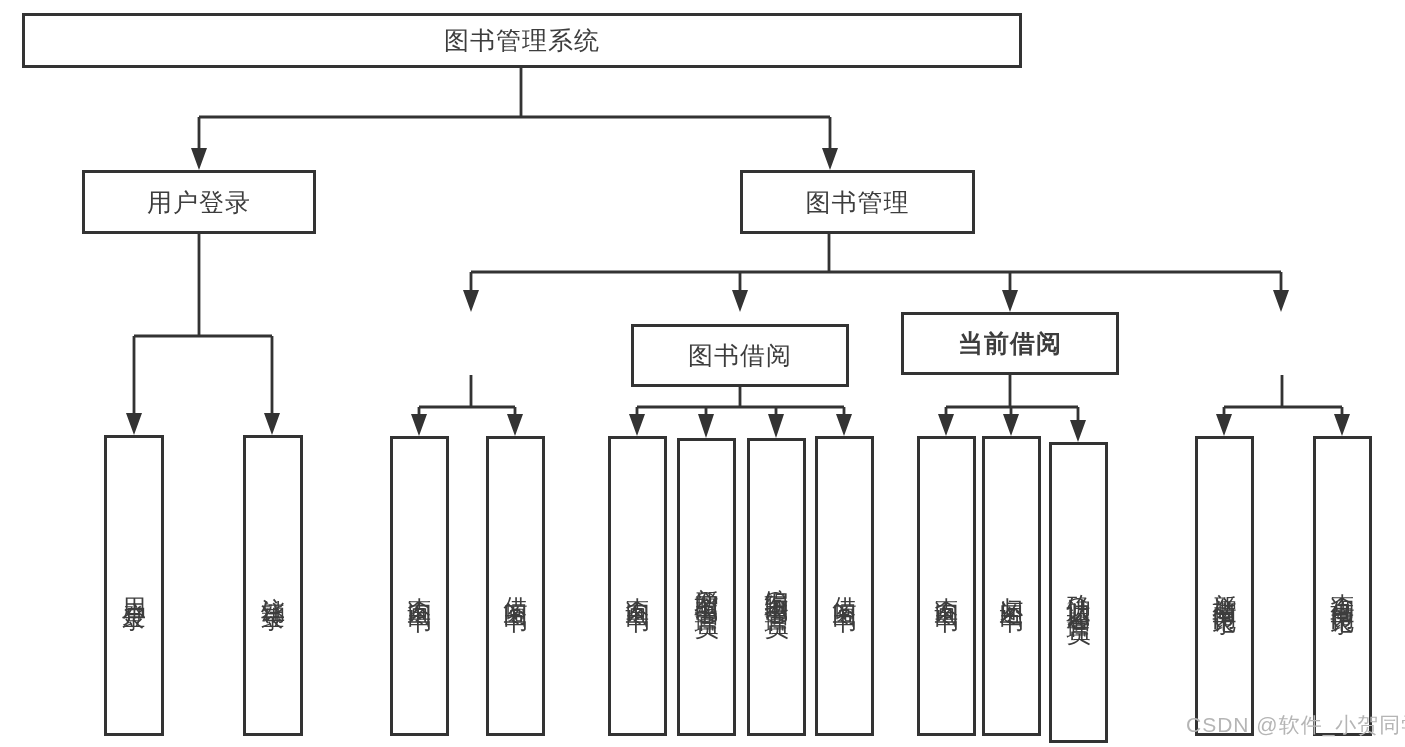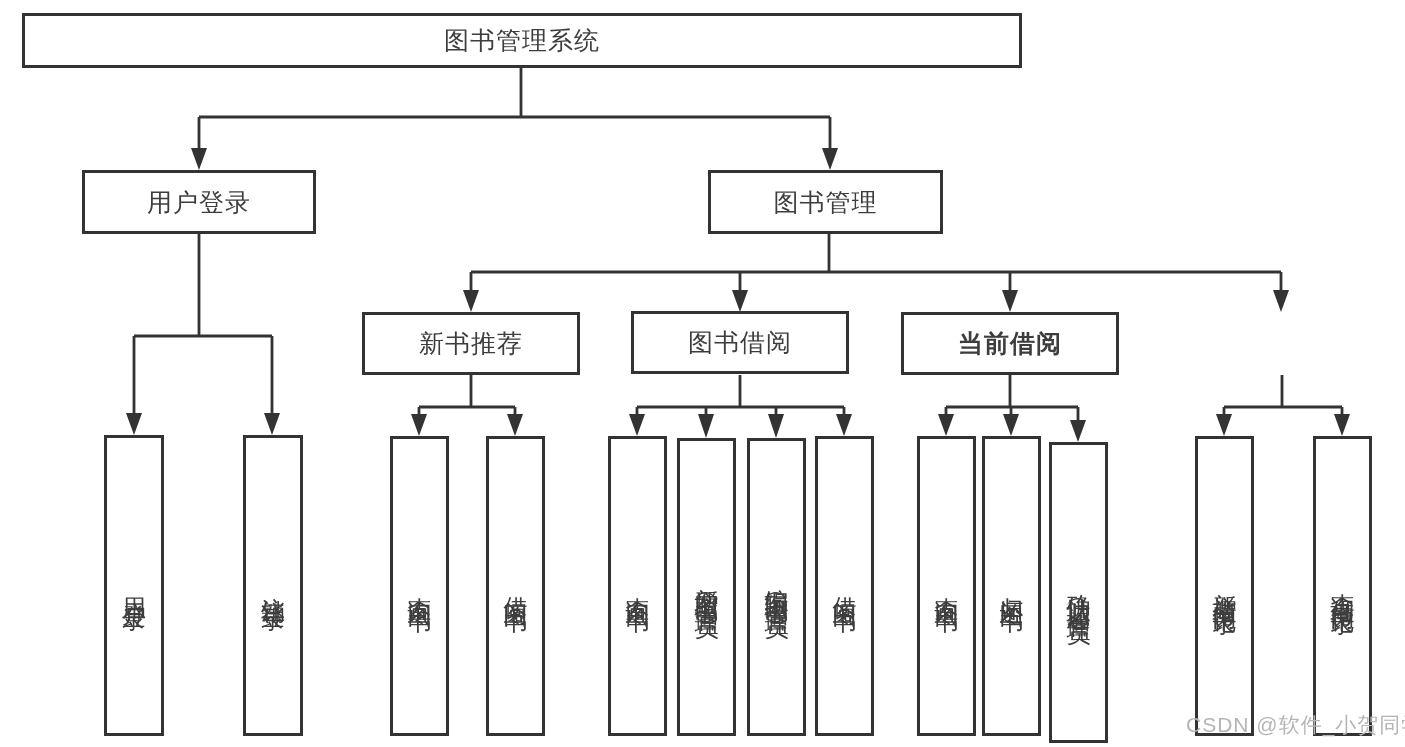--- a/index.html
+++ b/index.html
@@ -54,23 +54,23 @@
     top: 711px;
     font-size: 21px;
     color: #b5b5b5;
     letter-spacing: 1px;
     z-index: 6;
     white-space: nowrap;
   }
   
   #root-node        { left: 22px;   top: 13px;  width: 1000px; height: 55px; }
   #user-login-branch{ left: 82px;   top: 170px; width: 234px;  height: 64px; }
-  #book-mgmt-branch { left: 708px;  top: 170px; width: 235px;  height: 64px; font-family: Liberation Serif, serif; }
+  #book-mgmt-branch { left: 740px;  top: 170px; width: 235px;  height: 64px; font-family: Liberation Serif, serif; }
   #sec-newbook      { left: 362px;  top: 312px; width: 218px;  height: 63px; }
-  #sec-borrowing    { left: 631px;  top: 311px; width: 218px;  height: 63px; text-align: right; }
+  #sec-borrowing    { left: 631px;  top: 324px; width: 218px;  height: 63px; text-align: right; }
   #sec-current      { left: 901px;  top: 312px; width: 218px;  height: 63px; font-weight: bold; }
   #sec-records      { left: 1172px; top: 312px; width: 218px;  height: 63px; }
   #leaf-login       { left: 104px;  top: 435px; width: 60px;  height: 301px; }
   #leaf-logout      { left: 243px;  top: 435px; width: 60px;  height: 301px; }
   #leaf-nb-query    { left: 390px;  top: 436px; width: 59px;  height: 300px; }
   #leaf-nb-borrow   { left: 486px;  top: 436px; width: 59px;  height: 300px; }
   #leaf-bb-query    { left: 608px;  top: 436px; width: 59px;  height: 300px; }
   #leaf-bb-add      { left: 677px;  top: 438px; width: 59px;  height: 298px; }
   #leaf-bb-edit     { left: 747px;  top: 438px; width: 59px;  height: 298px; }
   #leaf-bb-borrow   { left: 815px;  top: 436px; width: 59px;  height: 300px; }
@@ -107,21 +107,20 @@
 
     <path class="line" d="M1282 375 V407 M1224 407 H1342 M1224 407 V414 M1342 407 V414"></path>
     <path class="arrow" d="M1216 414 L1232 414 L1224 436 Z M1334 414 L1350 414 L1342 436 Z"></path>
   </svg>
 
   <div class="hnode" id="root-node">图书管理系统</div>
 
   <div class="hnode" id="user-login-branch">用户登录</div>
   <div class="hnode" id="book-mgmt-branch">图书管理</div>
 
-  <div class="hnode" id="sec-newbook">新书推荐</div>
   <div class="hnode" id="sec-borrowing">图书借阅</div>
   <div class="hnode" id="sec-current">当前借阅</div>
 
   <div class="vnode" id="leaf-login">用户登录</div>
   <div class="vnode" id="leaf-logout">注销登录</div>
 
   <div class="vnode" id="leaf-nb-query">查询图书</div>
   <div class="vnode" id="leaf-nb-borrow">借阅图书</div>
 
   <div class="vnode" id="leaf-bb-query">查询图书</div>

